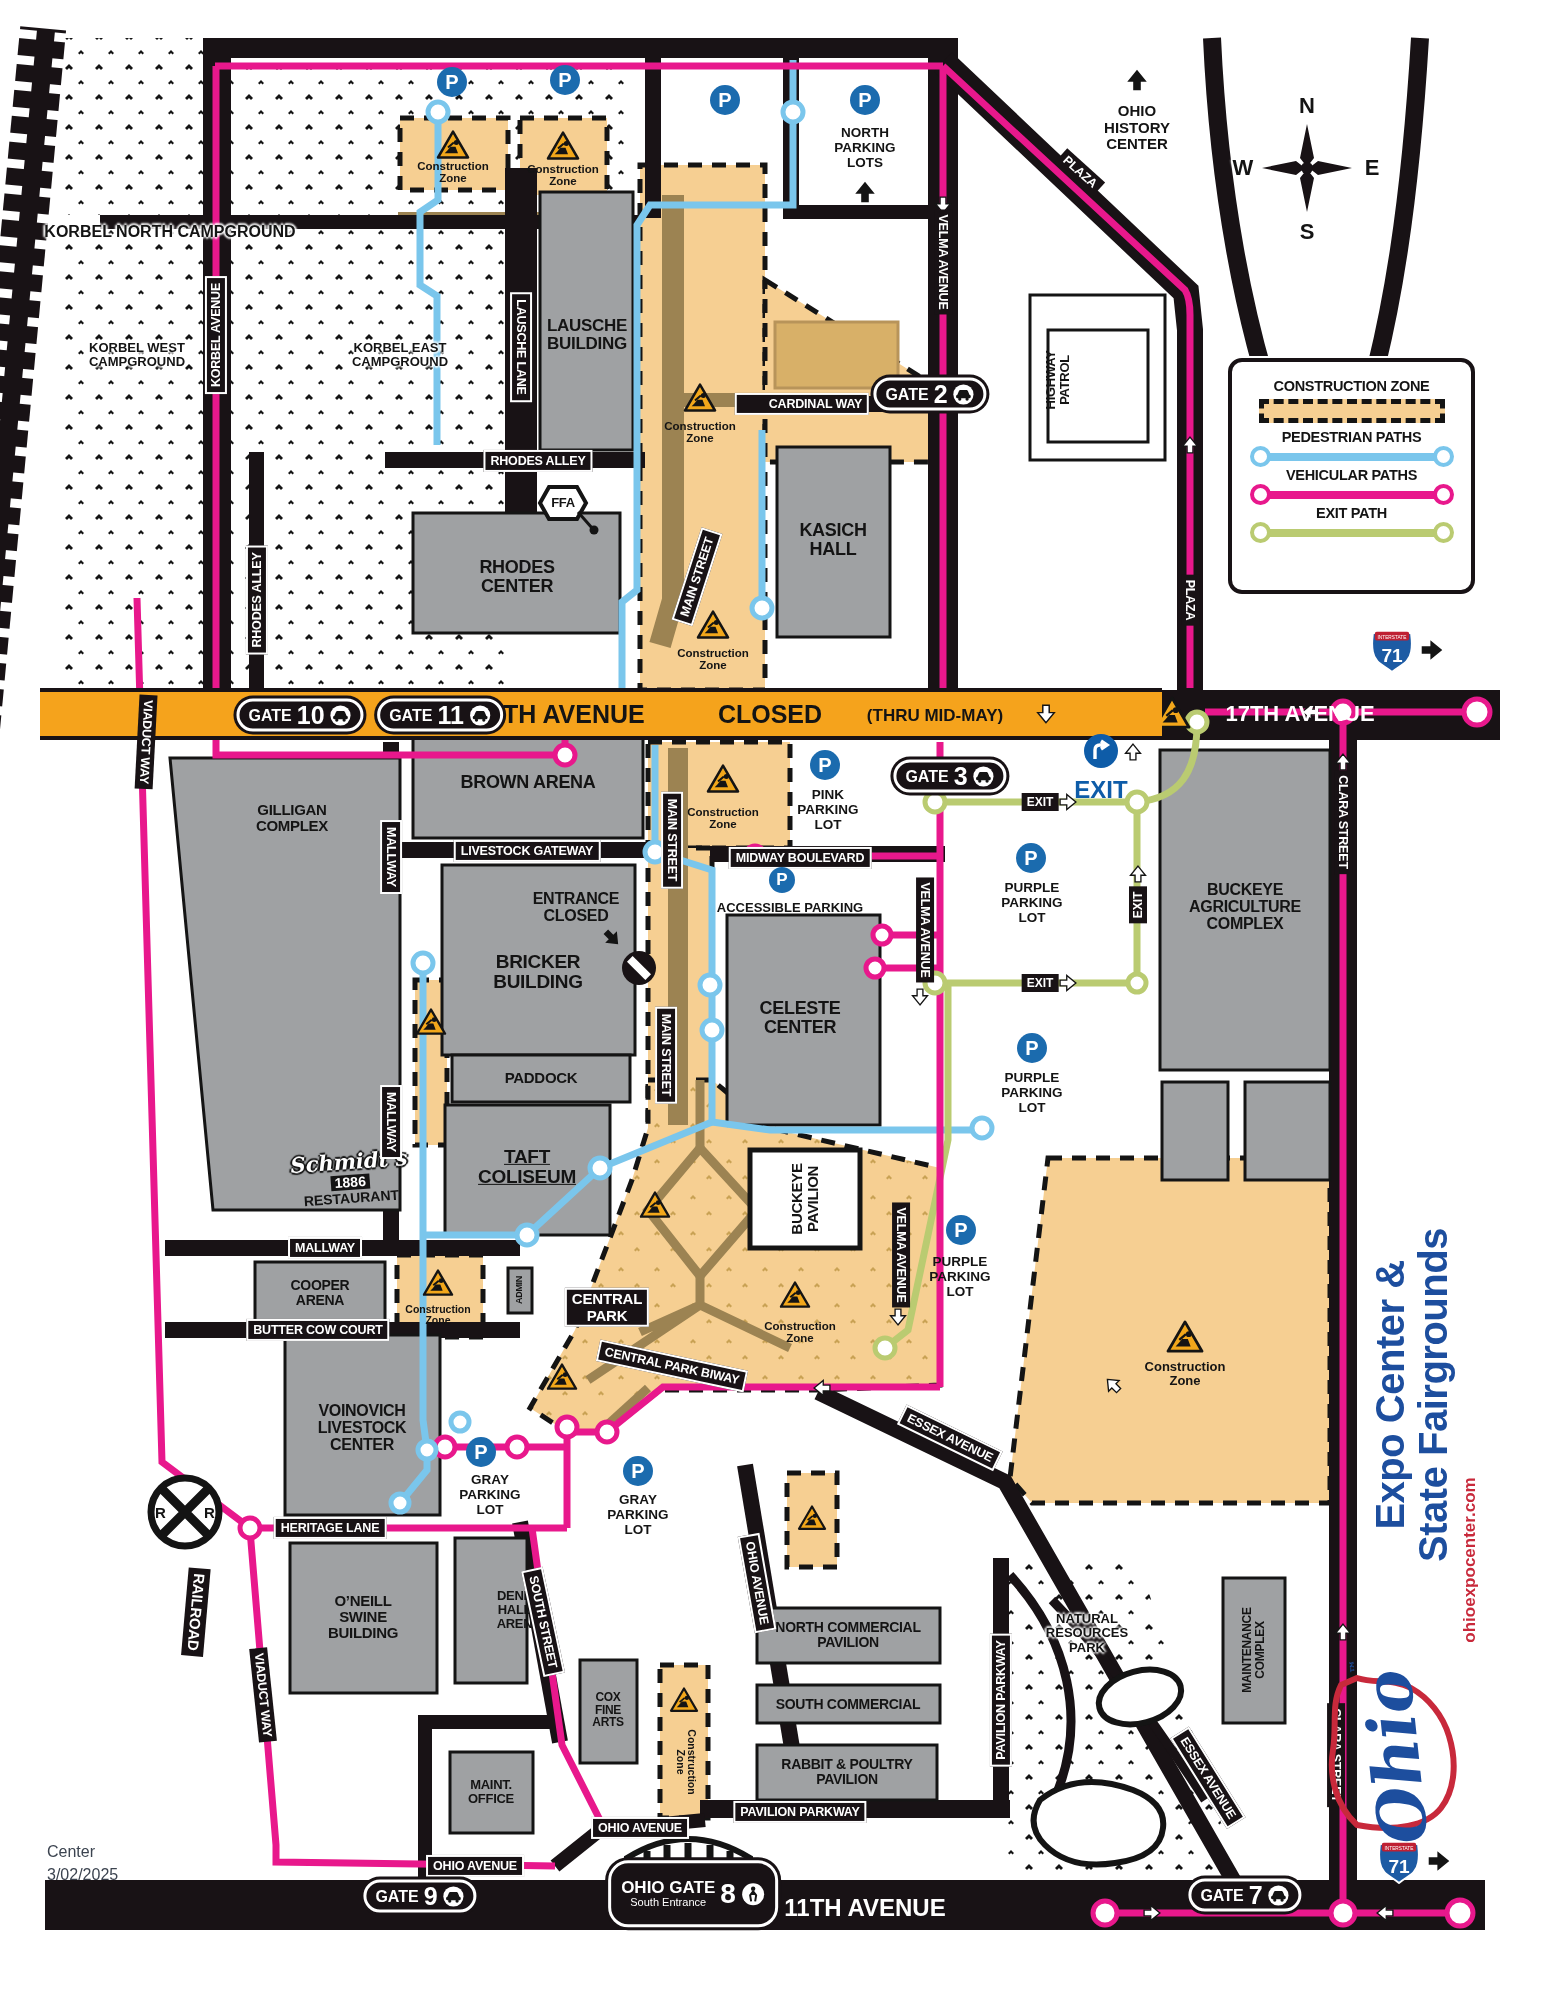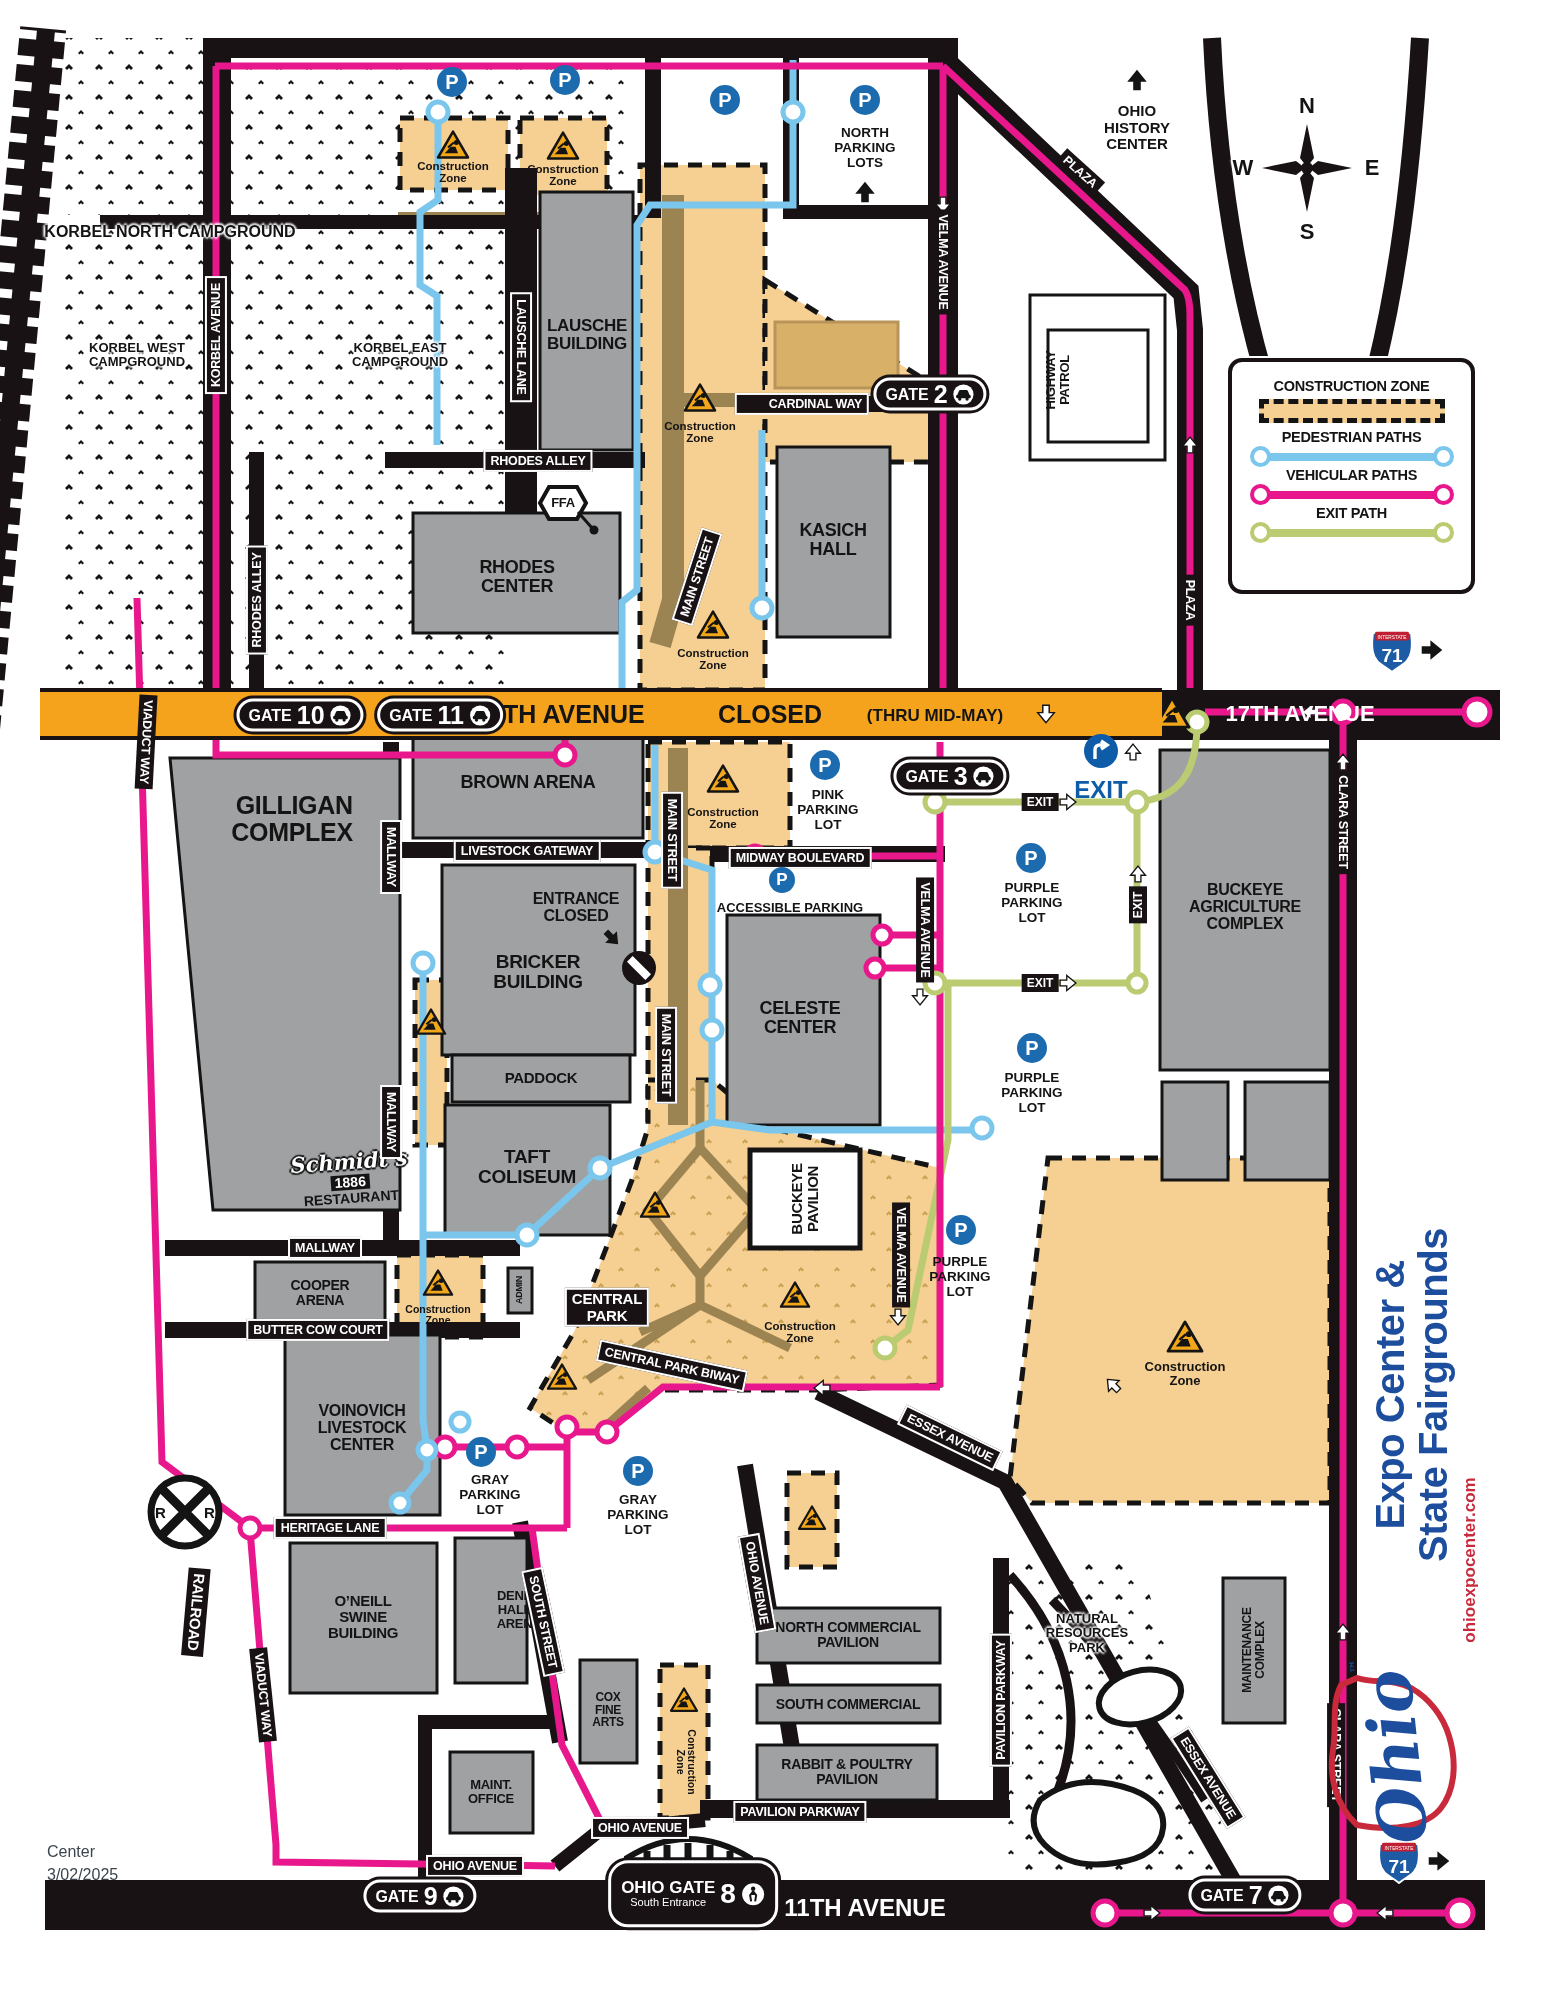--- a/index.html
+++ b/index.html
@@ -470,27 +470,27 @@
 <div class="bl" style="left:517px;top:577px;font-size:18px;">RHODES
 CENTER</div>
 <div class="bl" style="left:833px;top:540px;font-size:18px;">KASICH
 HALL</div>
 <div class="bl" style="--r:-90deg;left:1058px;top:380px;font-size:13px;">HIGHWAY
 PATROL</div>
 <div class="bl" style="left:528px;top:783px;font-size:18px;">BROWN ARENA</div>
 <div class="bl" style="left:538px;top:972px;font-size:19px;">BRICKER
 BUILDING</div>
 <div class="bl" style="left:541px;top:1078px;font-size:15px;">PADDOCK</div>
-<div class="bl" style="left:527px;top:1167px;font-size:19px;">TAFT
+<div class="bl" style="left:527px;top:1167px;font-size:19px;text-decoration:underline;">TAFT
 COLISEUM</div>
 <div class="bl" style="left:800px;top:1018px;font-size:18px;">CELESTE
 CENTER</div>
 <div class="bl" style="left:320px;top:1293px;font-size:14px;">COOPER
 ARENA</div>
-<div class="bl" style="left:292px;top:818px;font-size:25px;text-align:right;">GILLIGAN
+<div class="bl" style="left:292px;top:818px;font-size:15px;">GILLIGAN
 COMPLEX</div>
 <div class="bl" style="left:362px;top:1428px;font-size:16px;">VOINOVICH
 LIVESTOCK
 CENTER</div>
 <div class="bl" style="left:363px;top:1617px;font-size:15px;">O’NEILL
 SWINE
 BUILDING</div>
 <div class="bl" style="left:519px;top:1610px;font-size:13px;">DENNY
 HALES
 ARENA</div>

